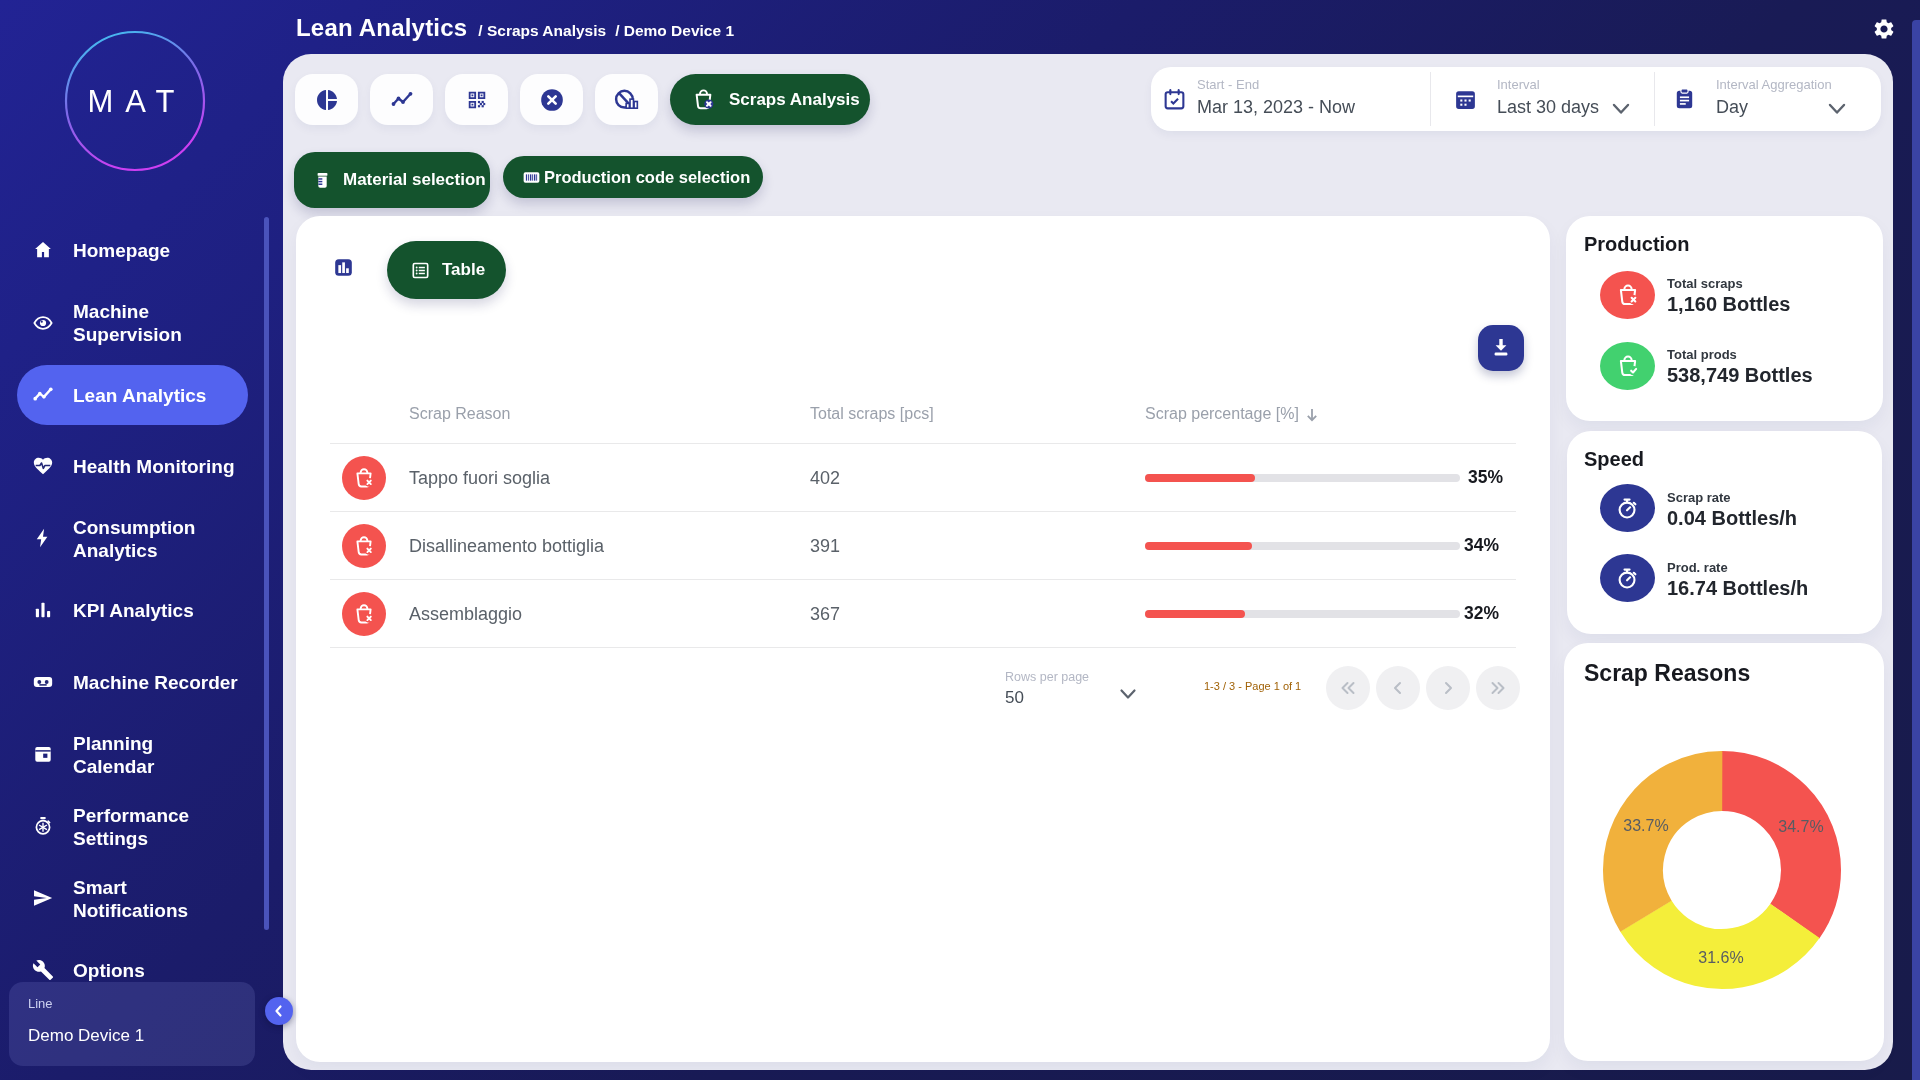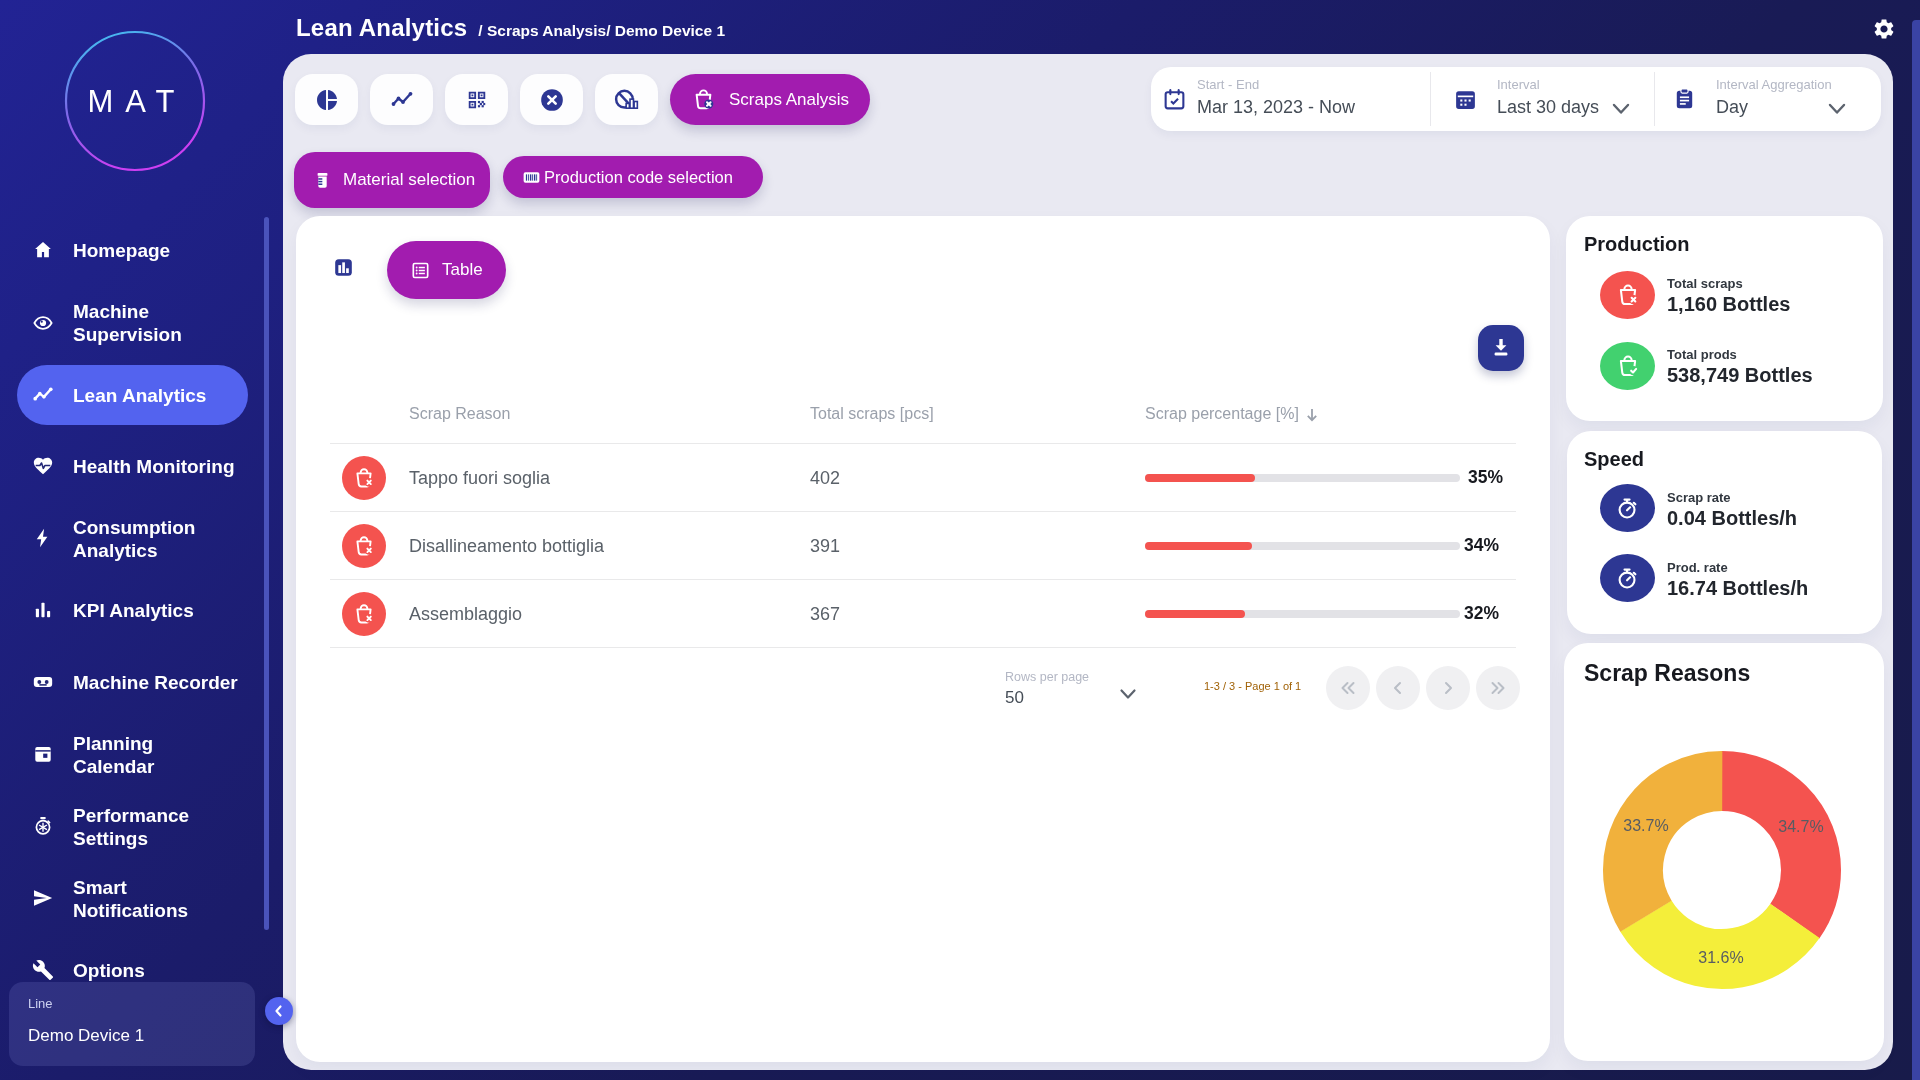--- a/index.html
+++ b/index.html
@@ -10,22 +10,22 @@
   position:relative;
 }
 .abs { position:absolute; }
 .content {
   position:absolute; left:283px; top:54px; width:1610px; height:1016px;
   background:#e9e9f2; border-radius:28px;
 }
 .card { position:absolute; background:#ffffff; border-radius:24px; box-shadow:0 8px 18px rgba(25,30,90,0.05); }
 .wbtn { position:absolute; width:63px; height:51px; background:#fdfdfe; border-radius:18px;
   display:flex; align-items:center; justify-content:center; box-shadow:0 4px 10px rgba(25,30,90,0.05); }
-.navybtn { position:absolute; background:#a21caf; border-radius:26px; color:#fff;
-  display:flex; align-items:center; font-weight:normal; white-space:nowrap; box-shadow:0 6px 12px rgba(25,30,90,0.18); }
+.navybtn { position:absolute; background:#14532d; border-radius:26px; color:#fff;
+  display:flex; align-items:center; font-weight:bold; white-space:nowrap; box-shadow:0 6px 12px rgba(25,30,90,0.18); }
 .navlabel { position:absolute; left:73px; color:#fff; font-weight:bold; font-size:19px; line-height:23px; }
 .navicon { position:absolute; left:32px; width:22px; height:22px; }
 .glabel { color:#b3b7c4; font-size:13px; }
 .gvalue { color:#454d57; font-size:18px; white-space:nowrap; }
 .pgc { position:absolute; width:44px; height:44px; border-radius:50%; background:#f0f0f2;
   display:flex; align-items:center; justify-content:center; }
 .blob { position:absolute; width:55px; height:48px; border-radius:50%;
   display:flex; align-items:center; justify-content:center; }
 .itlabel { position:absolute; font-size:13px; font-weight:bold; color:#31373f; }
 .itvalue { position:absolute; font-size:20px; font-weight:bold; color:#22262d; }
@@ -125,21 +125,21 @@
 
 <div class="abs" style="left:265px;top:997px;width:28px;height:28px;border-radius:50%;background:#5363ef;box-shadow:0 2px 6px rgba(10,12,50,.4);z-index:9">
   <svg style="position:absolute;left:5px;top:5px" width="18" height="18" viewBox="0 0 18 18">
       <polyline points="10.5,4.5 6.5,9 10.5,13.5" fill="none" stroke="#fff" stroke-width="2.2" stroke-linecap="round" stroke-linejoin="round"></polyline>
     </svg>
 </div>
 
 <div class="abs" style="left:296px;top:10px;display:flex;align-items:baseline;color:#fff">
   <span style="font-size:24px;font-weight:bold;line-height:36px;letter-spacing:0.2px">Lean Analytics</span>
   <span style="font-size:15.5px;font-weight:bold;margin-left:11px">/ Scraps Analysis</span>
-  <span style="font-size:15.5px;font-weight:bold;margin-left:0">/ Demo Device 1</span>
+  <span style="font-size:15.5px;font-weight:bold;margin-left:9px">/ Demo Device 1</span>
 </div>
 <svg class="abs" style="left:1872px;top:17px" width="24" height="24" viewBox="0 0 24 24">
     <path fill="#fff" d="M19.14 12.94c.04-.3.06-.61.06-.94 0-.32-.02-.64-.07-.94l2.03-1.58c.18-.14.23-.41.12-.61l-1.92-3.32c-.12-.22-.37-.29-.59-.22l-2.39.96c-.5-.38-1.03-.7-1.62-.94l-.36-2.54c-.04-.24-.24-.41-.48-.41h-3.84c-.24 0-.43.17-.47.41l-.36 2.54c-.59.24-1.13.57-1.62.94l-2.39-.96c-.22-.08-.47 0-.59.22L2.74 8.87c-.12.21-.08.47.12.61l2.03 1.58c-.05.3-.09.63-.09.94s.02.64.07.94l-2.03 1.58c-.18.14-.23.41-.12.61l1.92 3.32c.12.22.37.29.59.22l2.39-.96c.5.38 1.03.7 1.62.94l.36 2.54c.05.24.24.41.48.41h3.84c.24 0 .44-.17.47-.41l.36-2.54c.59-.24 1.13-.56 1.62-.94l2.39.96c.22.08.47 0 .59-.22l1.92-3.32c.12-.22.07-.47-.12-.61l-2.01-1.58zM12 15.6c-1.98 0-3.6-1.62-3.6-3.6s1.62-3.6 3.6-3.6 3.6 1.62 3.6 3.6-1.62 3.6-3.6 3.6z"></path>
   </svg>
 
 <div class="abs" style="left:1912px;top:20px;width:8px;height:1060px;border-radius:4px 0 0 0;background:#3a43a4"></div>
 
 <div class="content"></div>
 
 <div class="wbtn" style="left:295px;top:74px">

